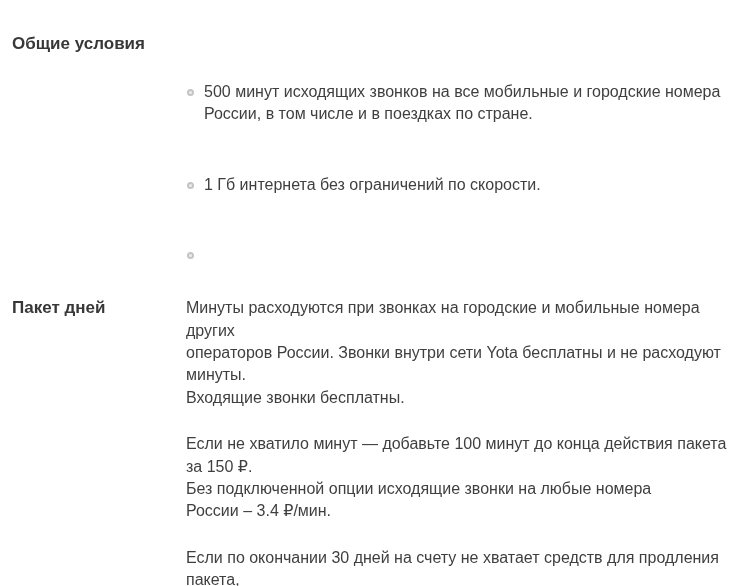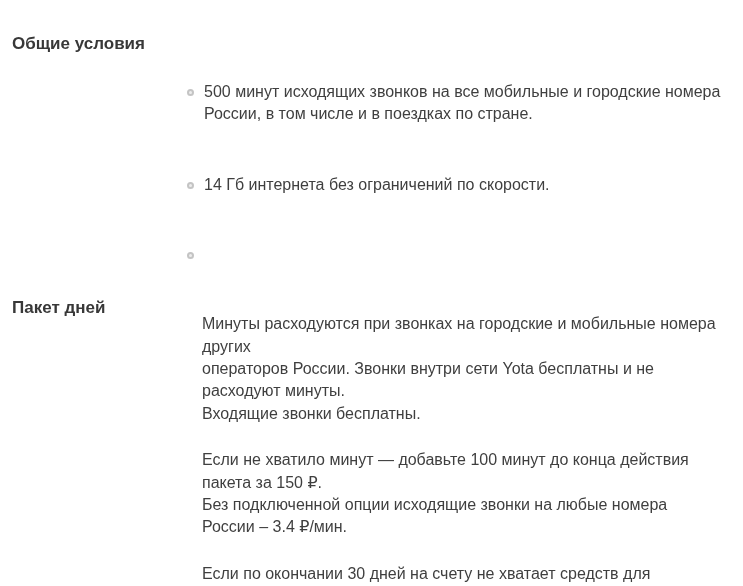--- a/index.html
+++ b/index.html
@@ -31,21 +31,21 @@
     line-height: 22.4px;
     color: #383838;
   }
   .row-content {
     width: 556px;
     font-size: 16px;
     line-height: 22.4px;
     color: #3f3f3f;
   }
   .para {
-    margin: 16px;
+    margin: 0;
     white-space: pre-line;
   }
   .para + .para { margin-top: 24px; }
   .subheading {
     margin: 20px 0 0 0;
     color: #b3b3b3;
     white-space: pre-line;
   }
   .subheading + .para { margin-top: 24px; }
   .bullets {
@@ -79,21 +79,21 @@
     <h2 class="row-label">Общие условия</h2>
     <div class="row-content">
       <ul class="bullets">
         <li class="bullet-item">
           <span class="bullet"></span>
           <span class="bullet-text">500 минут исходящих звонков на все мобильные и городские номера
 России, в том числе и в поездках по стране.</span>
         </li>
         <li class="bullet-item">
           <span class="bullet"></span>
-          <span class="bullet-text">14 Гб интернета без ограничений по скорости.</span>
+          <span class="bullet-text">1 Гб интернета без ограничений по скорости.</span>
         </li>
         <li class="bullet-item">
           <span class="bullet"></span>
         </li>
       </ul>
     </div>
   </section>
 
   <section class="row">
     <h2 class="row-label">Пакет дней</h2>

